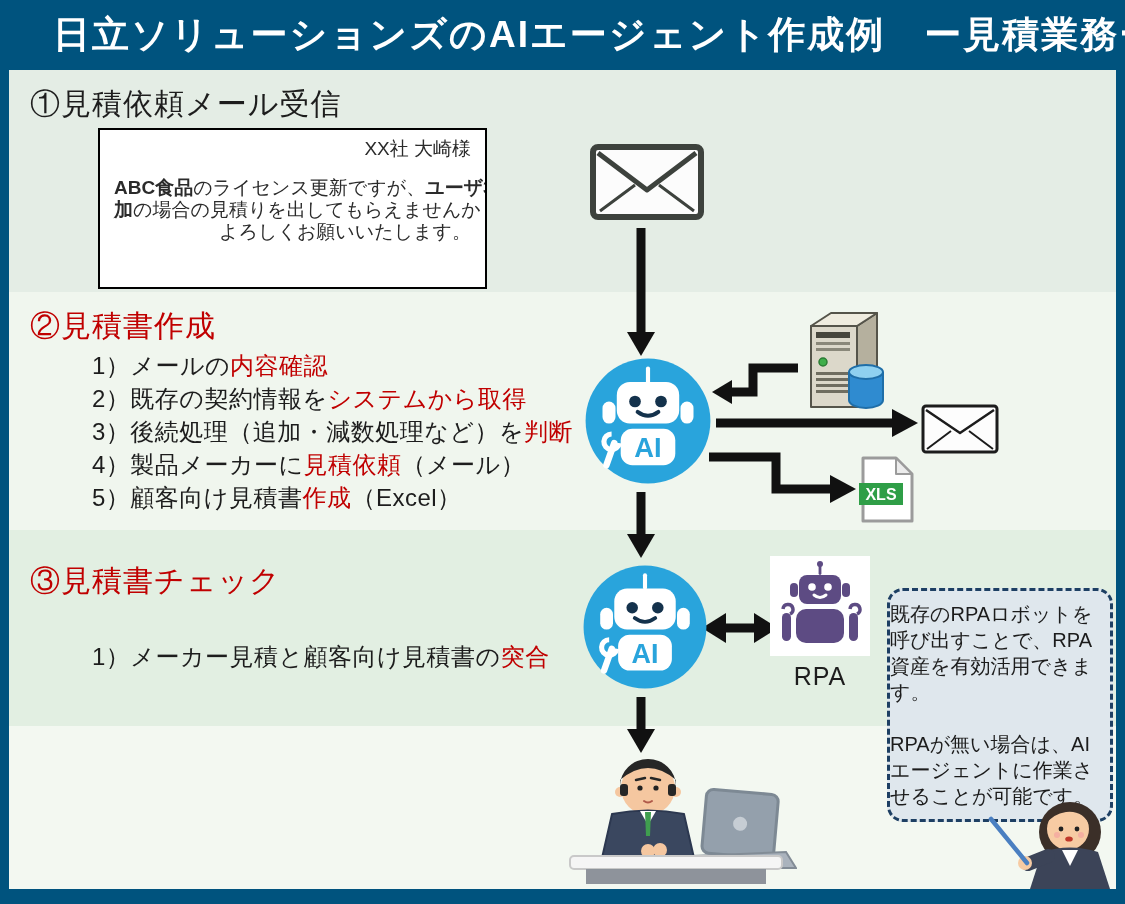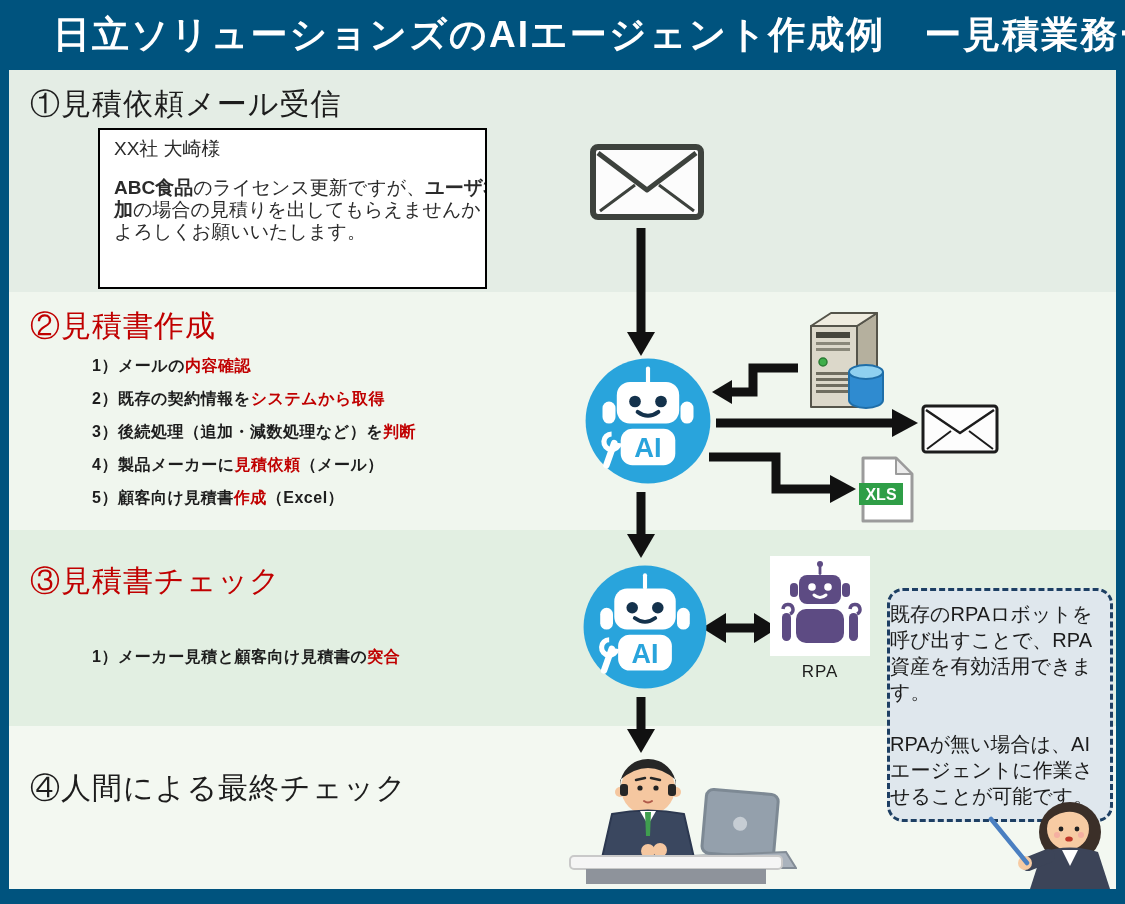--- a/index.html
+++ b/index.html
@@ -26,33 +26,33 @@
   .sec4 { top:726px; height:163px; background:var(--c-section4_bg,#f3f8f1); }
   .bottombar { left:0; top:889px; width:1125px; height:15px; background:var(--c-frame_blue,#00537e); z-index:6; }
 
   .heading { z-index:2; font-size:30px; color:#1d1d1d; letter-spacing:1px; white-space:nowrap; }
   .heading.red { color:var(--c-red,#c00000); }
 
   .email-box {
     left:98px; top:128px; width:389px; height:161px; z-index:2;
     background:#ffffff; border:2px solid #000000;
     padding:8px 14px; font-size:19px; color:#2b2b2b; line-height:22px;
-    white-space:nowrap; overflow:hidden;
+    white-space:nowrap; overflow:hidden;text-align:right;
   }
   .email-box .sp { display:block; height:17px; }
   .email-box b { font-weight:bold; }
 
-  .list { z-index:2; font-size:16px; color:#1d1d1d; line-height:33px; letter-spacing:0.5px; white-space:nowrap;font-weight:bold; }
+  .list { z-index:2; font-size:24px; color:#1d1d1d; line-height:33px; letter-spacing:0.5px; white-space:nowrap; }
   .list .hl { color:var(--c-red,#c00000); }
 
   .overlay { left:0; top:0; width:1125px; height:904px; z-index:3; pointer-events:none; }
 
   .icon { z-index:4; }
   .rpa-box { left:770px; top:556px; width:100px; height:100px; background:#ffffff; z-index:4; }
-  .rpa-label { left:770px; top:662px; width:100px; text-align:center; font-size:17px; color:#1d1d1d; z-index:4; letter-spacing:1px; }
+  .rpa-label { left:770px; top:662px; width:100px; text-align:center; font-size:25px; color:#1d1d1d; z-index:4; letter-spacing:1px; }
 
   .bubble {
     left:887px; top:588px; width:226px; z-index:2;
     background:var(--c-bubble_bg,#dfe7ed);
     border:3px dashed var(--c-bubble_border,#1d3f63);
     border-radius:16px; padding:10px 0;
     font-size:20px; line-height:26px; color:#1c1c1c;
   }
   .bubble .p2 { margin-top:26px; }
 
@@ -69,21 +69,20 @@
   <div class="abs sec sec4"></div>
 
   <div class="abs titlebar">
     <div class="title">日立ソリューションズのAIエージェント作成例　ー見積業務ー</div>
   </div>
   <div class="abs bottombar"></div>
 
   <div class="abs heading" style="left:30px; top:84px;text-align:center;">①見積依頼メール受信</div>
   <div class="abs heading red" style="left:30px; top:306px;">②見積書作成</div>
   <div class="abs heading red" style="left:30px; top:561px;">③見積書チェック</div>
-  <div class="abs heading" style="left:30px; top:768px;">④人間による最終チェック</div>
 
   <div class="abs email-box">
     <span style="display:block;">XX社 大崎様</span>
     <span class="sp"></span>
     <span style="display:block;"><b>ABC食品</b><span>のライセンス更新ですが、</span><b>ユーザ3本追</b></span>
     <span style="display:block;"><b>加</b><span>の場合の見積りを出してもらえませんか？</span></span>
     <span style="display:block;">よろしくお願いいたします。</span>
     <span class="sp"></span>
   </div>
 

